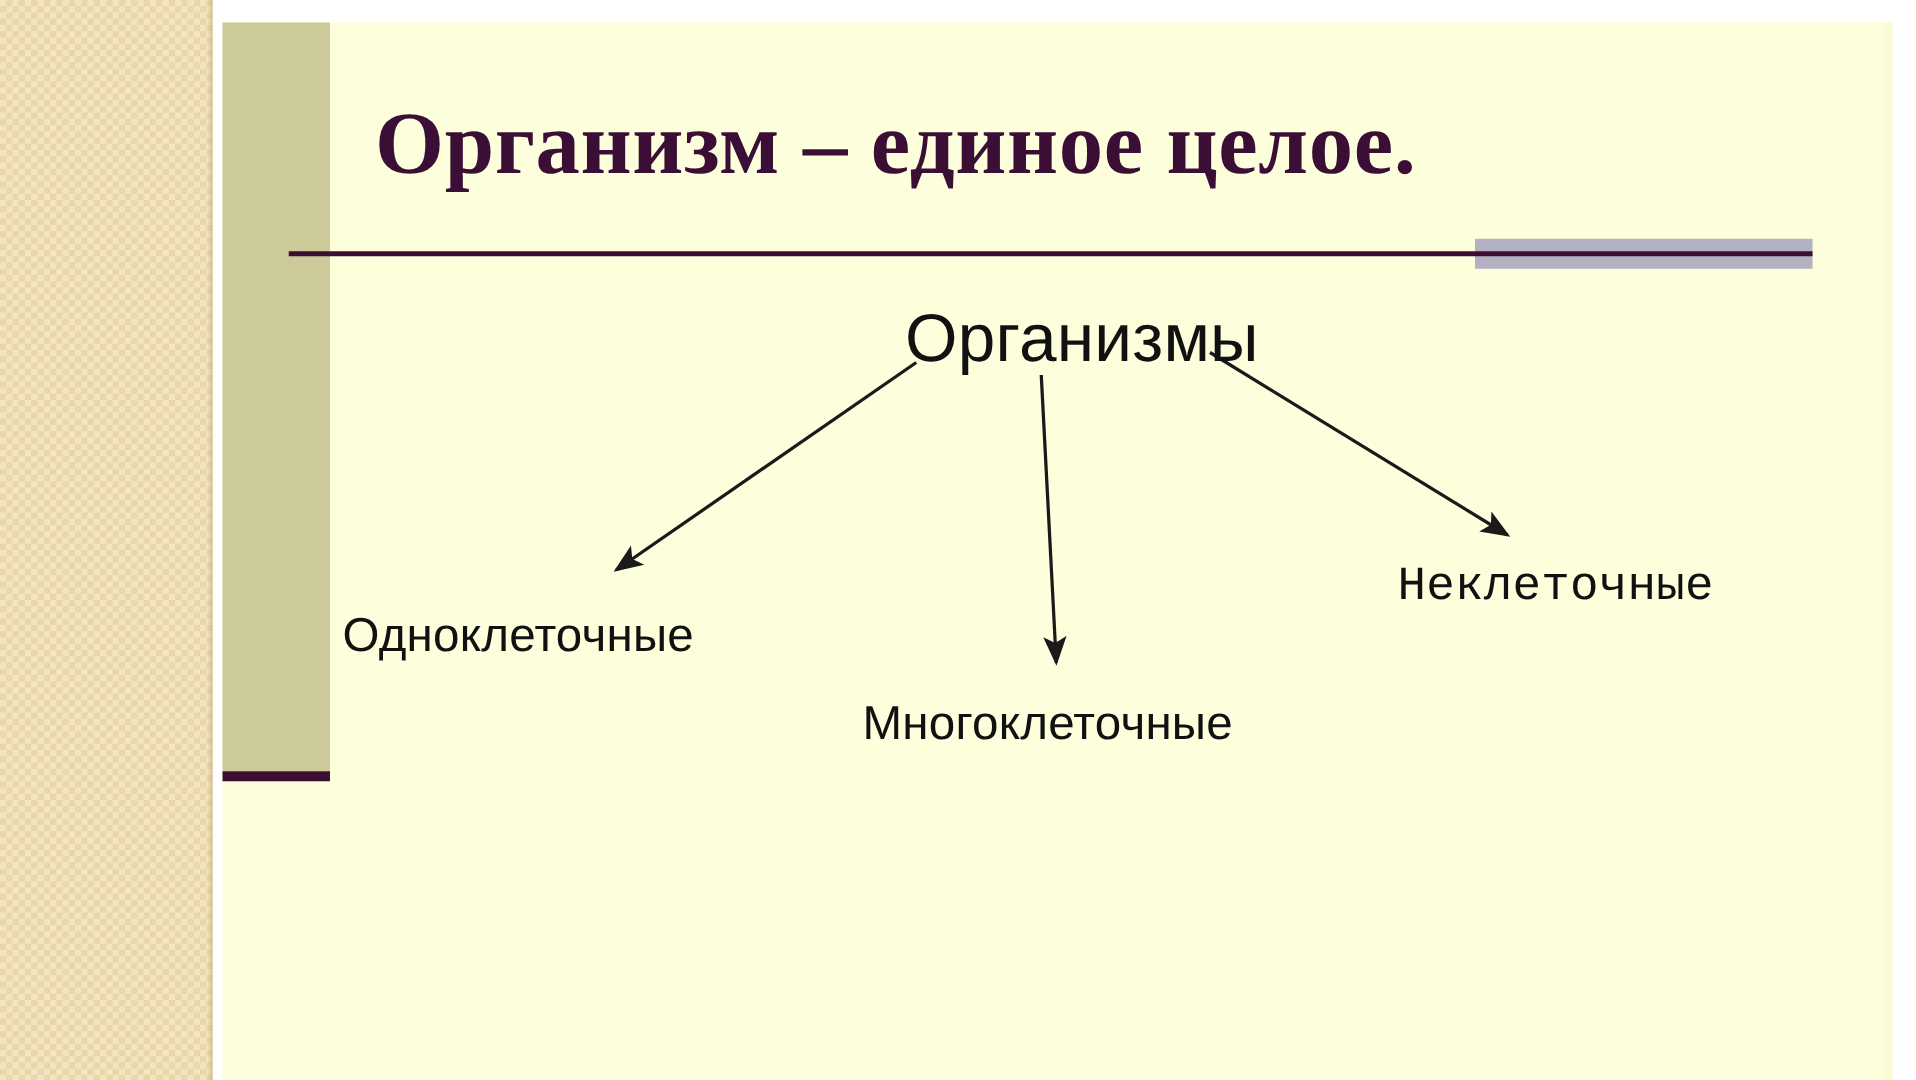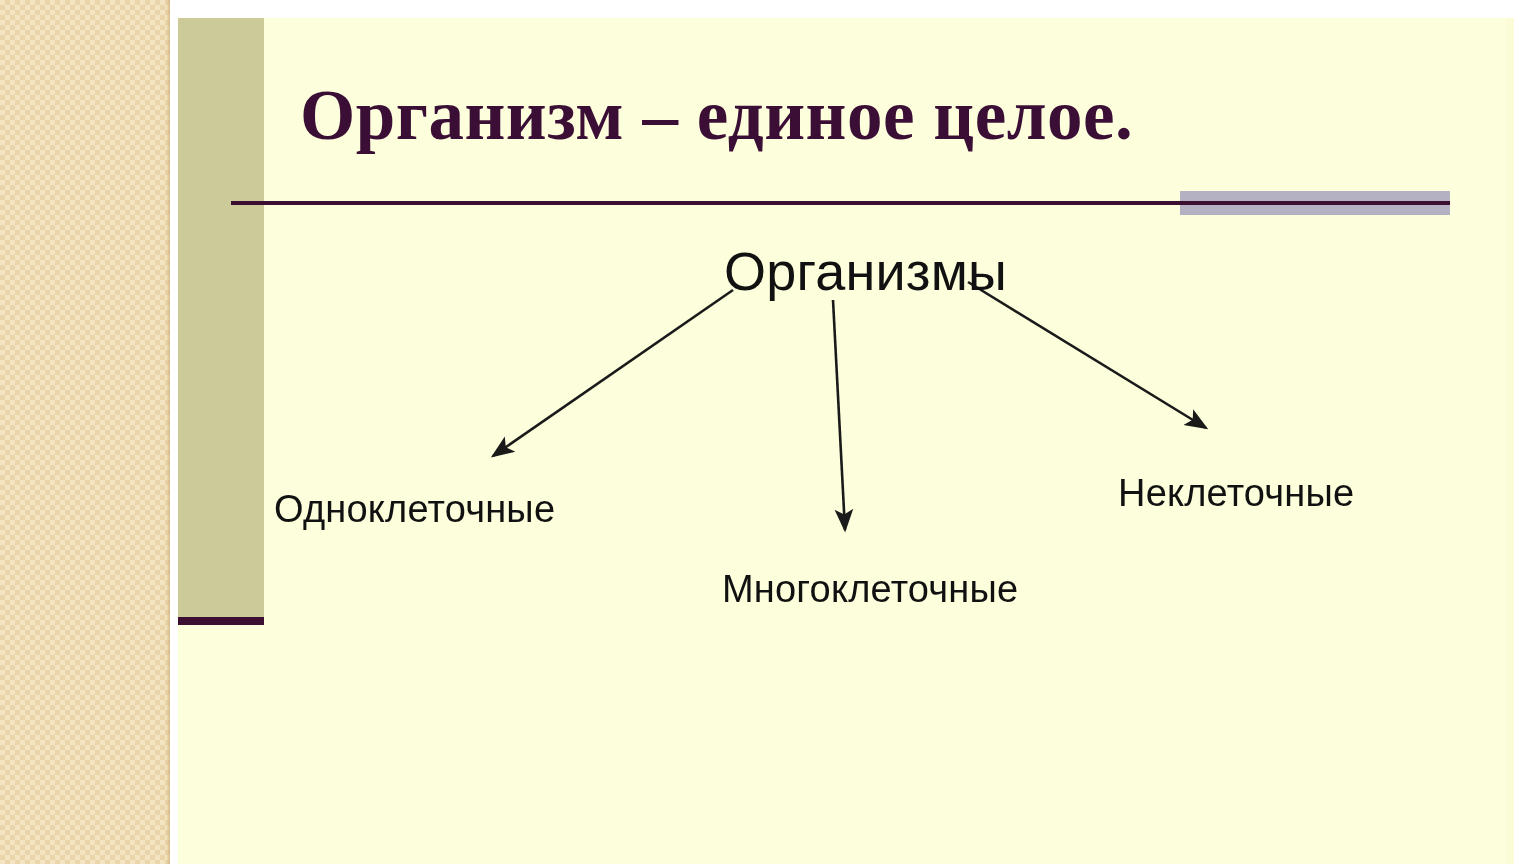--- a/index.html
+++ b/index.html
@@ -132,22 +132,22 @@
     position: absolute;
     color: #111111;
     font-family: "Liberation Sans", "DejaVu Sans", sans-serif;
     font-size: 38px;
     font-weight: 400;
     white-space: nowrap;
     letter-spacing: 0.2px;
   }
   .node-root   { left: 546px; top: 222px; font-size: 54px; }
   .node-uni    { left:  96px; top: 470px; }
-  .node-multi  { left: 544px; top: 540px; margin-top: 10px; }
-  .node-non    { left: 940px; top: 454px; }
+  .node-multi  { left: 512px; top: 540px; }
+  .node-non    { left: 940px; top: 430px; font-family: Liberation Mono, monospace; }
 </style>
 </head>
 <body>
 
 <div id="stage">
 
   <div class="texture-strip"></div>
 
   <div class="slide"></div>
   <div class="slide-edge-right"></div>

